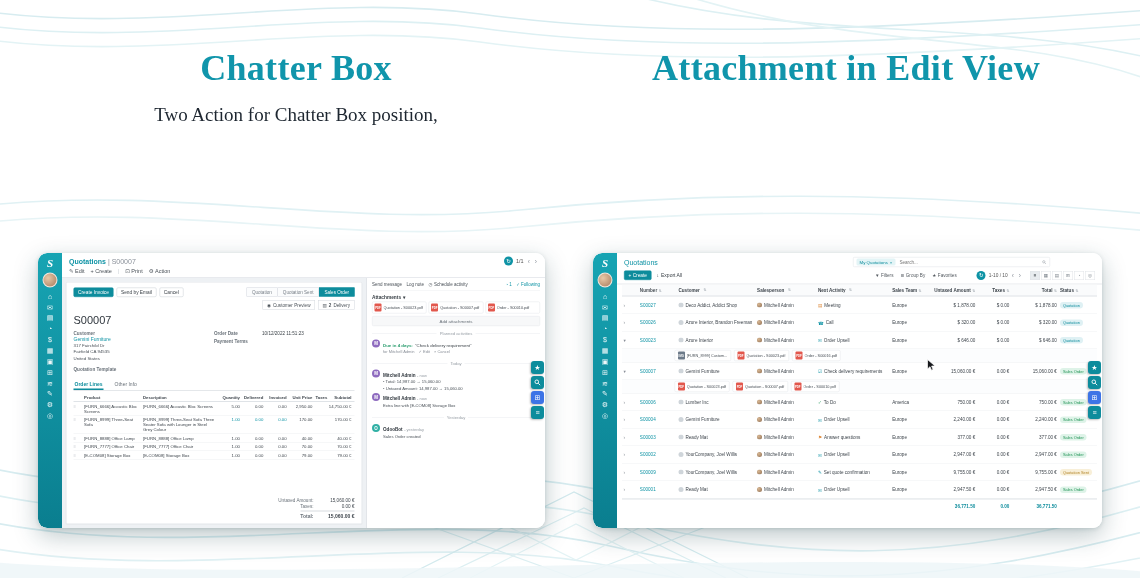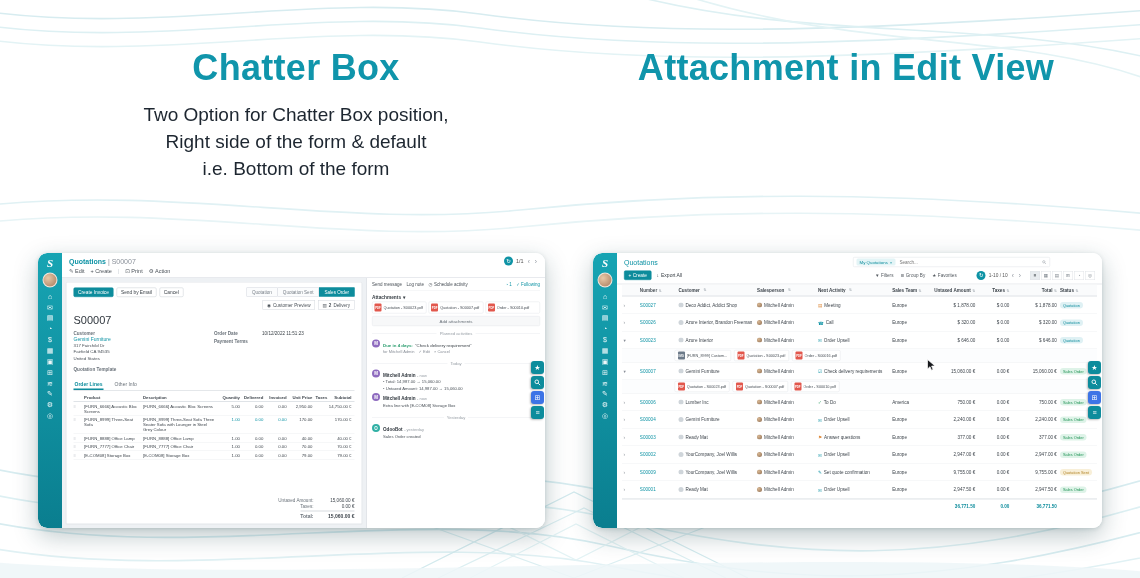--- a/index.html
+++ b/index.html
@@ -3,21 +3,21 @@
 <meta charset="utf-8">
 <style>
   html,body{margin:0;padding:0;}
   body{width:1140px;height:578px;position:relative;overflow:hidden;background:#ffffff;
        font-family:"Liberation Sans",sans-serif;}
 
   
   .waves{position:absolute;left:0;top:0;z-index:0;}
 
   
-  .hero{position:absolute;z-index:2;text-align:center;}
+  .hero{position:absolute;z-index:2;text-align:center;font-family:Liberation Serif, serif;}
   .hero h1{margin:0 0 13px;font-size:36px;font-weight:bold;color:#1095ab;letter-spacing:.3px;}
   .hero p{margin:0;font-size:19px;color:#1d2630;line-height:1.42;}
   .hero-left{left:56px;top:47px;width:480px;}
   .hero-right{left:600px;top:47px;width:492px;}
 
   
   .card{position:absolute;z-index:3;background:#fff;border-radius:9px;overflow:hidden;
         box-shadow:0 8px 24px rgba(20,60,70,.28),0 1px 4px rgba(20,60,70,.15);}
   .card-left{left:38px;top:253px;width:507px;height:275px;}
   .card-right{left:593px;top:253px;width:509px;height:275px;}
@@ -203,23 +203,22 @@
     <path d="M470,578 L576,524 L684,578" stroke="#e3f3f5" stroke-width="1.2"></path>
     <path d="M402,516 L574,578 L744,512" stroke="#dceff2" stroke-width="1.2"></path>
     <path d="M450,498 L576,560 L702,496" stroke="#e3f3f5" stroke-width="1.2"></path>
   </g>
   <path d="M-10,562 C300,586 820,544 1150,572 L1150,578 L-10,578 Z" fill="#edf6f8" opacity="0.85"></path>
 </svg>
 
 <section class="hero hero-left">
   <h1>Chatter Box</h1>
   <p>
-    <span>Two Option for Chatter Box position,</span><br>
-    <span>Right side of the form &amp; default</span><br>
-    <span>i.e. Bottom of the form</span>
+    <span>Two Action for Chatter Box position,</span><br>
+    <br>
   </p>
 </section>
 <section class="hero hero-right">
   <h1>Attachment in Edit View</h1>
   <p>
     <br>
     <br>
   </p>
 </section>
 

